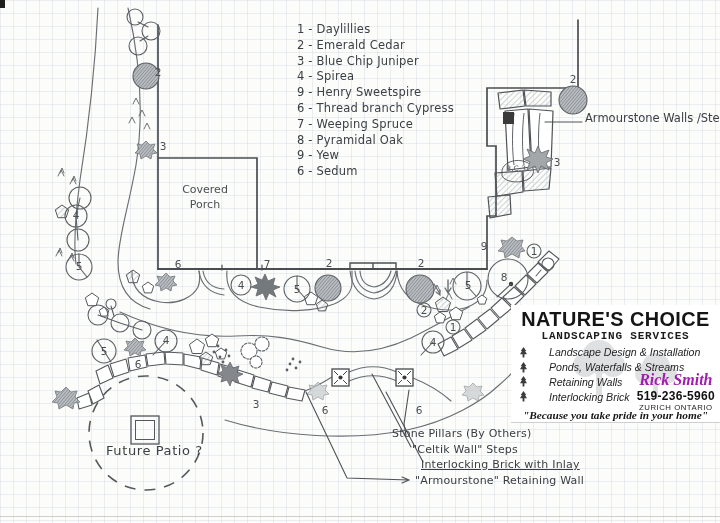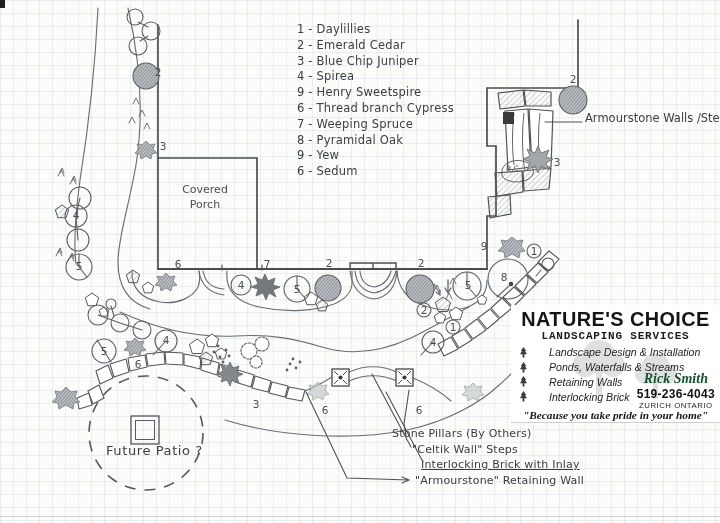--- a/index.html
+++ b/index.html
@@ -24,21 +24,21 @@
   .card .wm{position:absolute;left:0;top:0;}
   .card-title{position:absolute;left:0;top:3px;width:100%;text-align:center;font-family:"Liberation Sans",sans-serif;
     font-weight:900;font-size:19.5px;letter-spacing:.4px;color:#151515;transform:scaleX(1.02);white-space:nowrap;}
   .card-subtitle{position:absolute;left:0;top:25px;width:100%;text-align:center;font-family:Liberation Mono, monospace;
     font-weight:800;font-size:11px;letter-spacing:.8px;color:#1c1c1c;white-space:nowrap;}
   .card-services{position:absolute;left:7px;top:40px;margin:0;padding:0;list-style:none;}
   .card-services li{display:flex;align-items:center;gap:20px;height:14.8px;font-family:"Liberation Sans",sans-serif;
     font-style:italic;font-weight:400;font-size:10.6px;color:#242424;white-space:nowrap;}
   .tree-ic{flex:0 0 auto;}
   .card-contact{position:absolute;right:5px;top:66px;text-align:center;}
-  .card-name{font-family:"Liberation Serif",serif;font-weight:700;font-style:italic;font-size:14px;color:#14532d;white-space:nowrap;}
+  .card-name{font-family:"Liberation Serif",serif;font-weight:700;font-style:italic;font-size:16px;color:#a21caf;white-space:nowrap;}
   .card-phone{font-family:"Liberation Sans",sans-serif;font-weight:800;font-size:12px;color:#111;letter-spacing:.3px;}
   .card-city{font-family:"Liberation Sans",sans-serif;font-size:7.8px;letter-spacing:.5px;color:#222;}
   .card-tagline{position:absolute;left:0;bottom:1px;width:100%;text-align:center;font-family:"Liberation Serif",serif;
     font-style:italic;font-weight:700;font-size:11.3px;color:#161616;white-space:nowrap;}
   .scan-bottom{position:absolute;left:0;top:516px;width:100%;height:1px;background:rgba(170,170,170,.55);}
 </style>
 </head>
 <body>
 
 <div class="page">
@@ -351,20 +351,20 @@
       </li>
       <li>
         <svg class="tree-ic" width="11" height="11" viewBox="0 0 12 12">
             <path fill="#3c3c3c" d="M6 0 L3 4.4 H4.3 L2.2 8 H5 V11.4 H7 V8 H9.8 L7.7 4.4 H9 Z"></path>
           </svg>
         <span>Interlocking Brick</span>
       </li>
     </ul>
     <div class="card-contact">
       <div class="card-name">Rick Smith</div>
-      <div class="card-phone">519-236-4043</div>
+      <div class="card-phone">519-236-5960</div>
       <div class="card-city">ZURICH ONTARIO</div>
     </div>
     <div class="card-tagline">"Because you take pride in your home"</div>
   </div>
 
   <div class="scan-bottom"></div>
 </div>
 
 </body></html>

